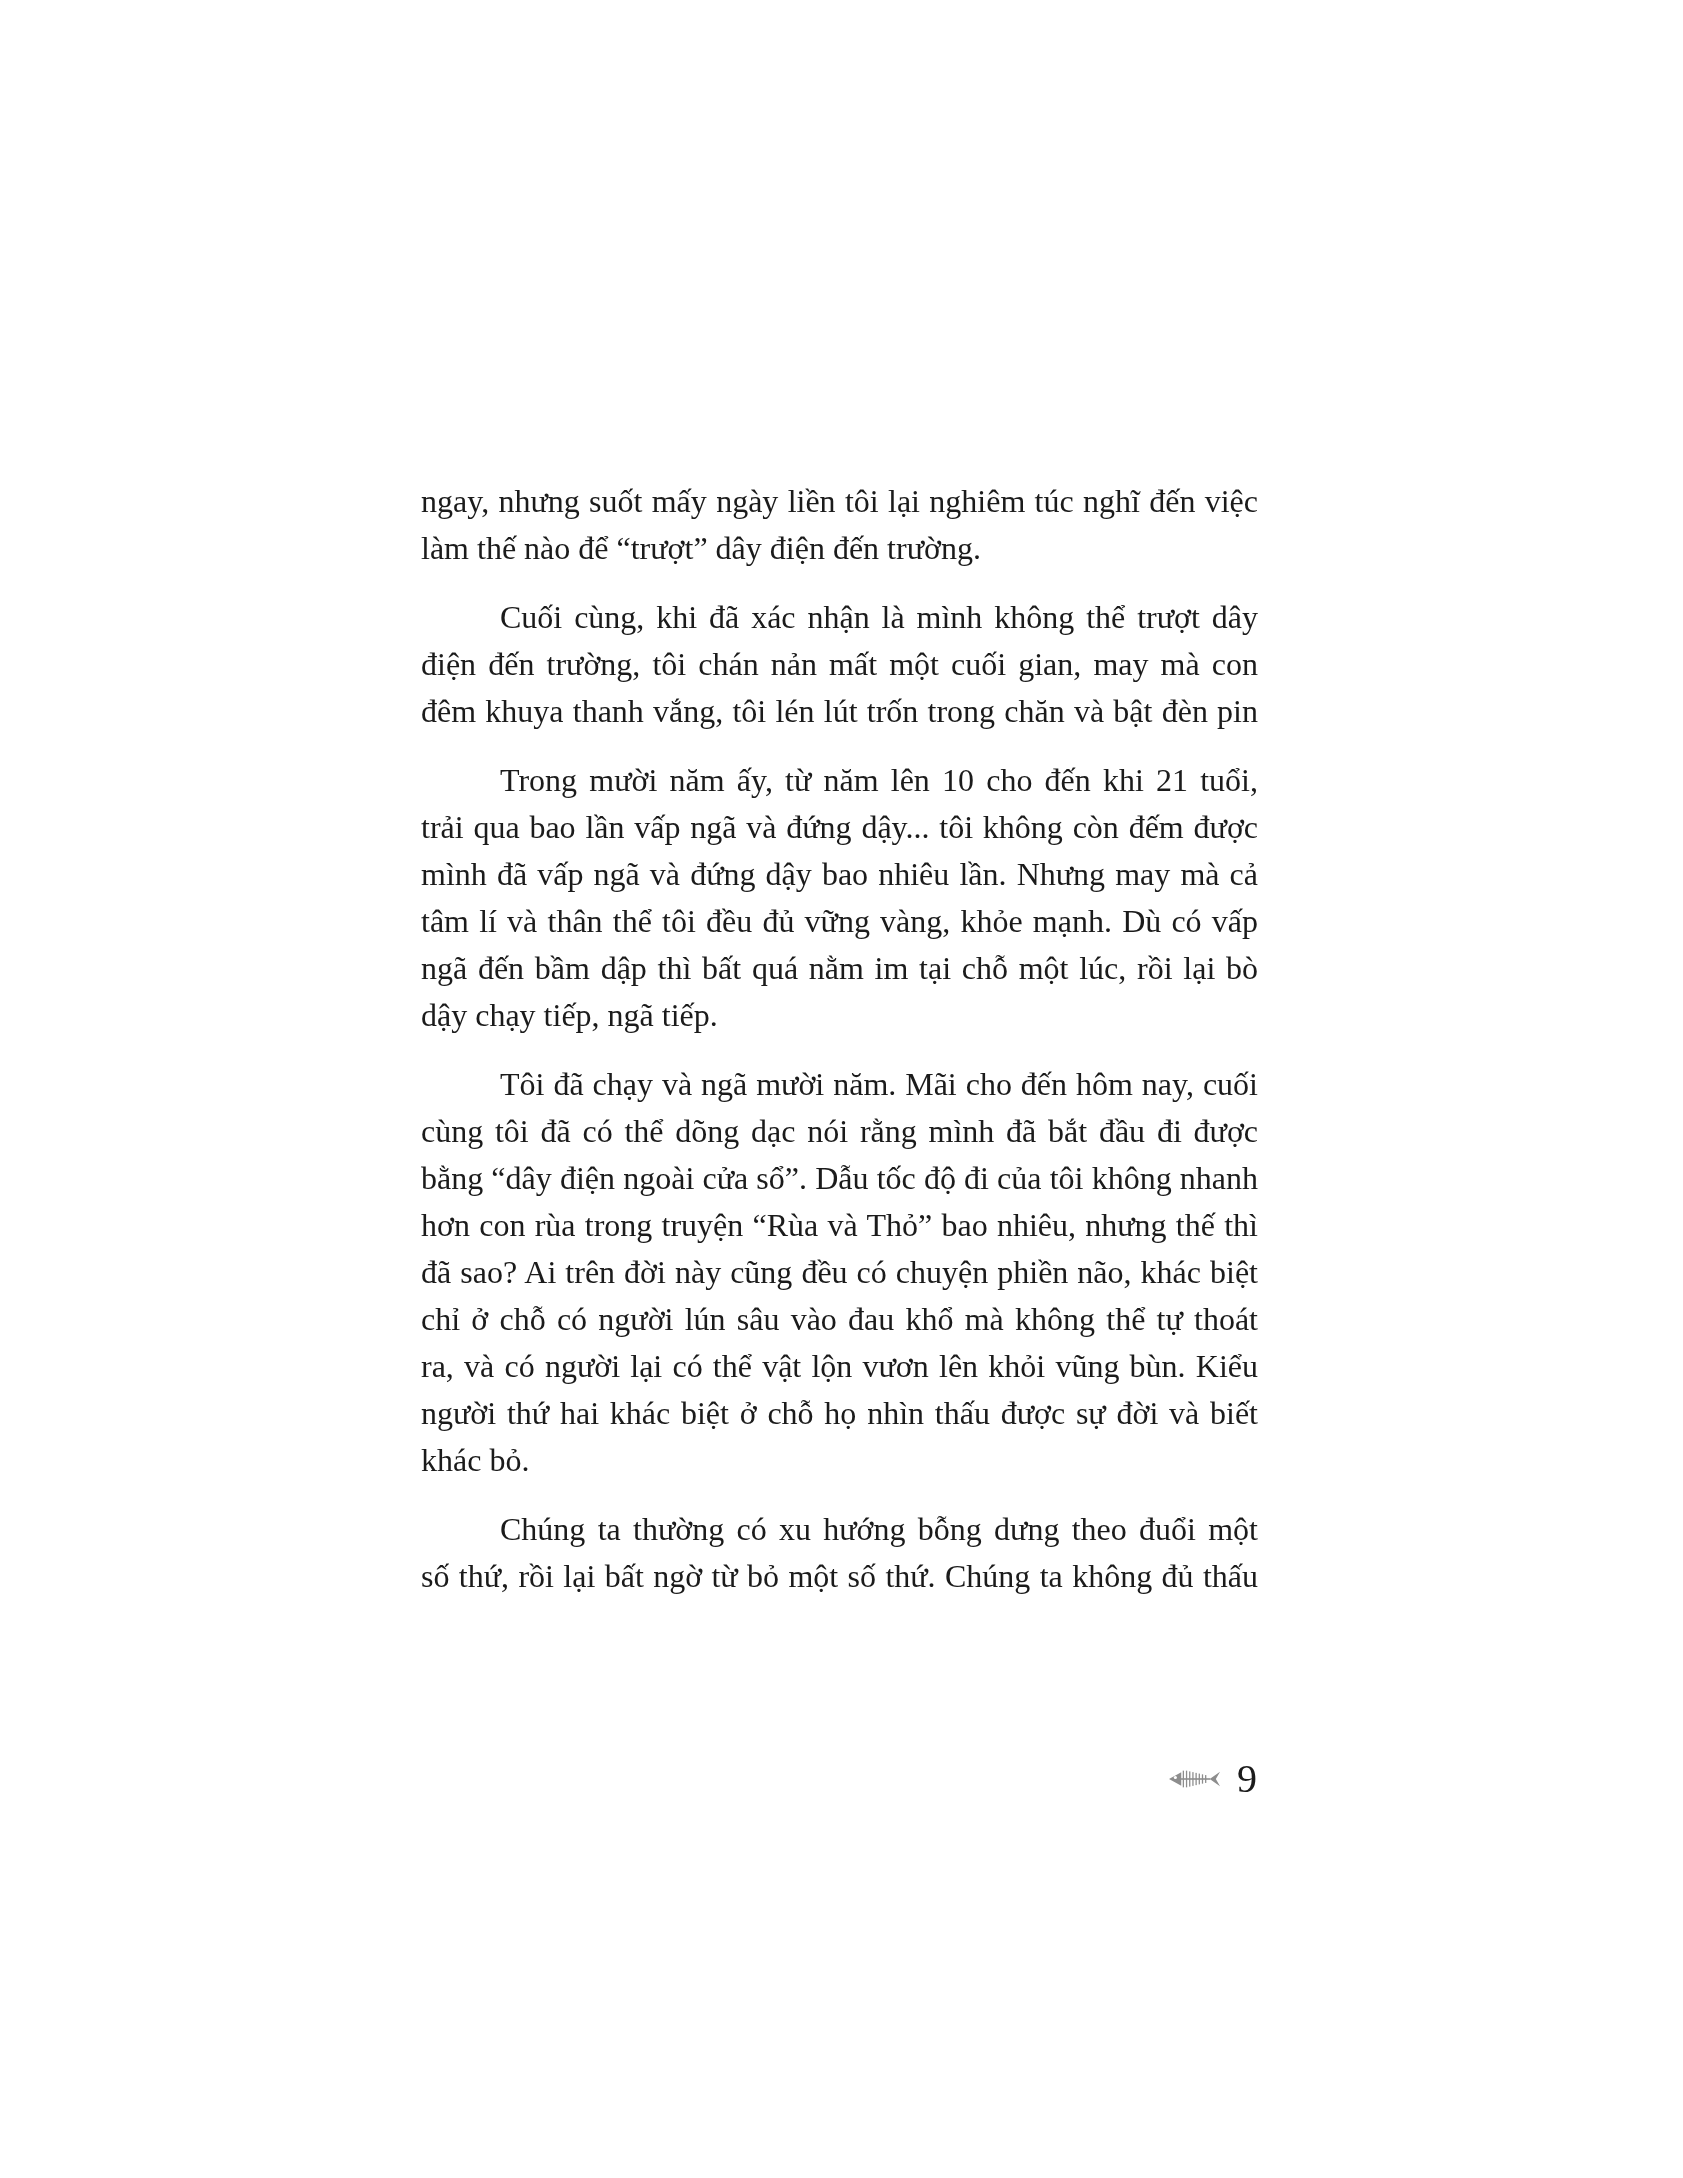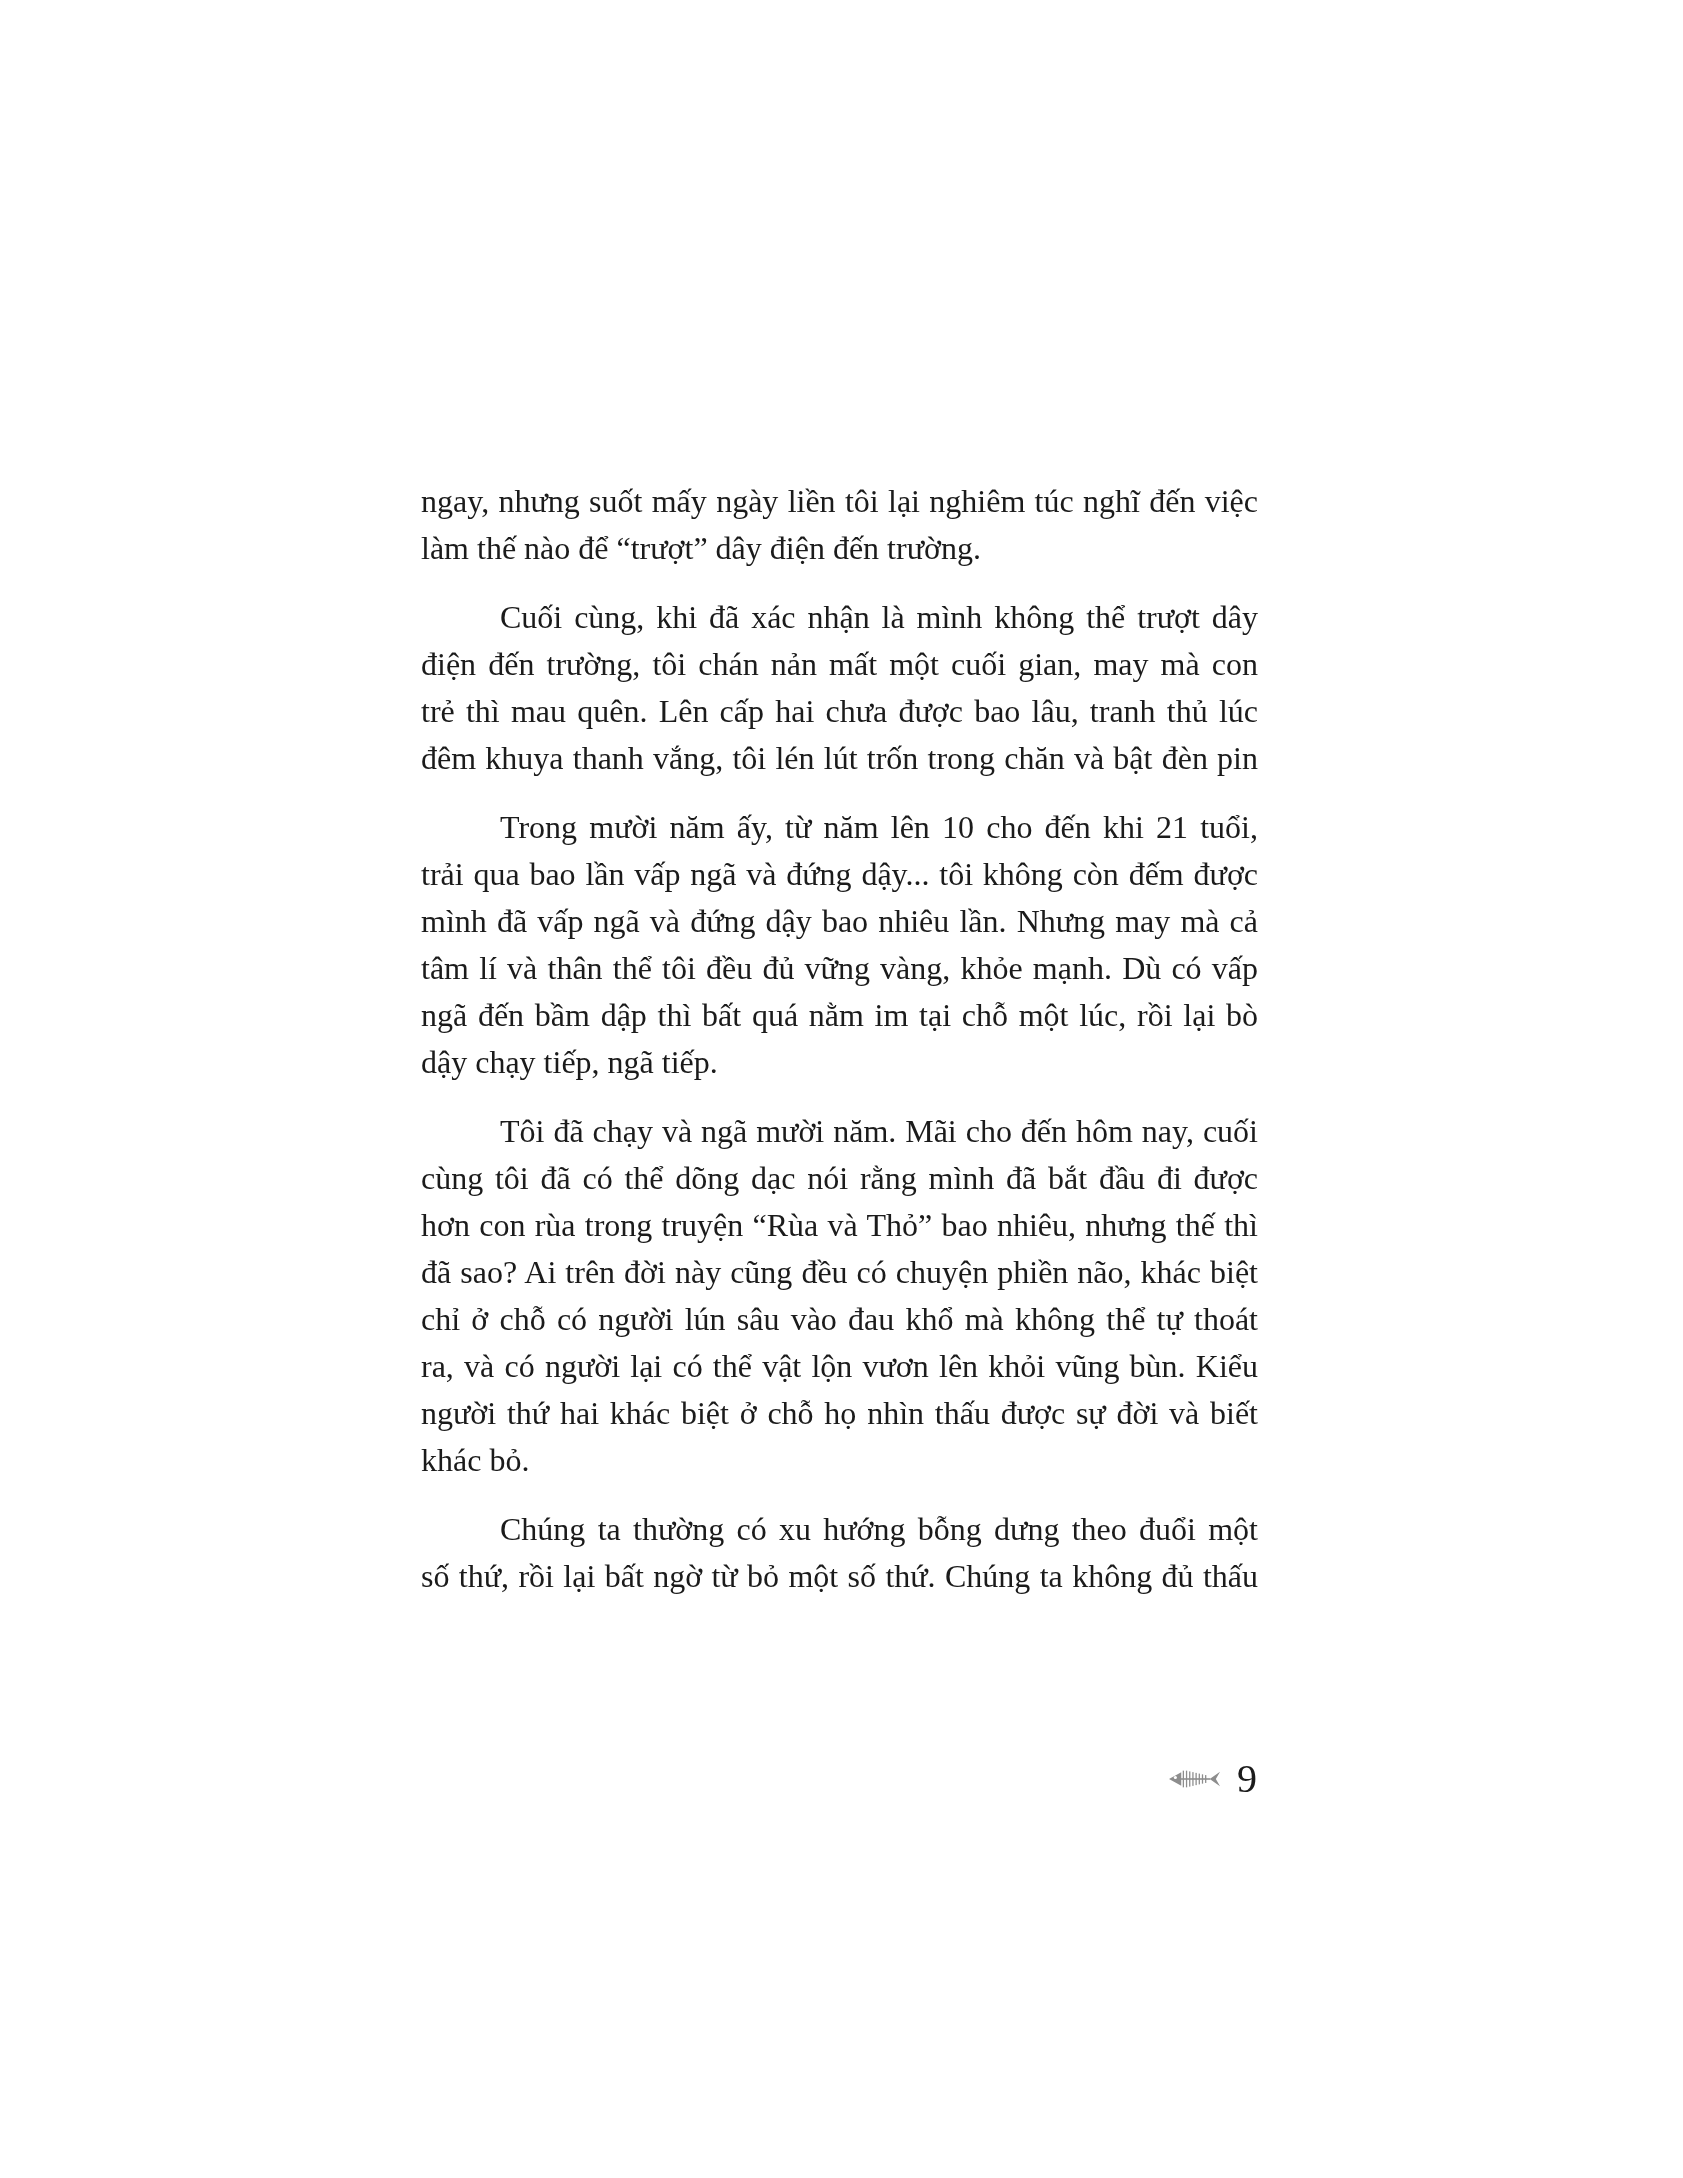--- a/index.html
+++ b/index.html
@@ -65,34 +65,34 @@
 <div class="page">
 
   <main class="text-block" id="body-text">
       <div class="para">
         <div class="line just">ngay, nhưng suốt mấy ngày liền tôi lại nghiêm túc nghĩ đến việc</div>
         <div class="line">làm thế nào để “trượt” dây điện đến trường.</div>
       </div>
       <div class="para">
         <div class="line just indent">Cuối cùng, khi đã xác nhận là mình không thể trượt dây</div>
         <div class="line just">điện đến trường, tôi chán nản mất một cuối gian, may mà con</div>
-        <div class="line just">trẻ thì mau quên. Lên cấp hai chưa được bao lâu, tranh thủ lúc</div>
         <div class="line just">đêm khuya thanh vắng, tôi lén lút trốn trong chăn và bật đèn pin</div>
       </div>
       <div class="para">
         <div class="line just indent">Trong mười năm ấy, từ năm lên 10 cho đến khi 21 tuổi,</div>
         <div class="line just">trải qua bao lần vấp ngã và đứng dậy... tôi không còn đếm được</div>
         <div class="line just">mình đã vấp ngã và đứng dậy bao nhiêu lần. Nhưng may mà cả</div>
         <div class="line just">tâm lí và thân thể tôi đều đủ vững vàng, khỏe mạnh. Dù có vấp</div>
         <div class="line just">ngã đến bầm dập thì bất quá nằm im tại chỗ một lúc, rồi lại bò</div>
         <div class="line">dậy chạy tiếp, ngã tiếp.</div>
       </div>
       <div class="para">
         <div class="line just indent">Tôi đã chạy và ngã mười năm. Mãi cho đến hôm nay, cuối</div>
         <div class="line just">cùng tôi đã có thể dõng dạc nói rằng mình đã bắt đầu đi được</div>
+        <div class="line just">bằng “dây điện ngoài cửa sổ”. Dẫu tốc độ đi của tôi không nhanh</div>
         <div class="line just">hơn con rùa trong truyện “Rùa và Thỏ” bao nhiêu, nhưng thế thì</div>
         <div class="line just">đã sao? Ai trên đời này cũng đều có chuyện phiền não, khác biệt</div>
         <div class="line just">chỉ ở chỗ có người lún sâu vào đau khổ mà không thể tự thoát</div>
         <div class="line just">ra, và có người lại có thể vật lộn vươn lên khỏi vũng bùn. Kiểu</div>
         <div class="line just">người thứ hai khác biệt ở chỗ họ nhìn thấu được sự đời và biết</div>
         <div class="line">khác bỏ.</div>
       </div>
       <div class="para">
         <div class="line just indent">Chúng ta thường có xu hướng bỗng dưng theo đuổi một</div>
         <div class="line just">số thứ, rồi lại bất ngờ từ bỏ một số thứ. Chúng ta không đủ thấu</div>

